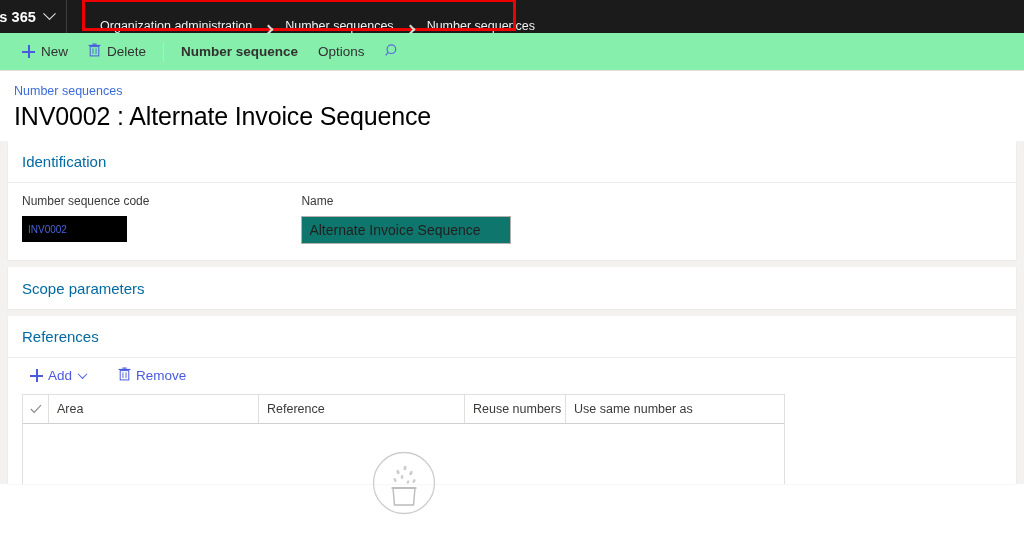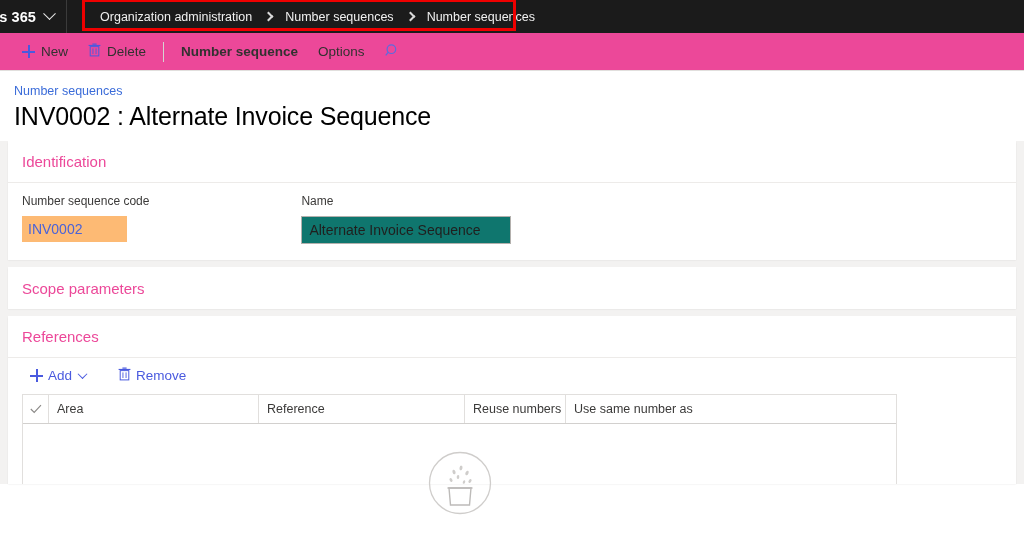--- a/index.html
+++ b/index.html
@@ -63,40 +63,40 @@
   }
   .breadcrumb-box {
     position: absolute;
     left: -2px; top: -1px;
     width: 434px; height: 32px;
     border: 3px solid #ef0000;
     pointer-events: none;
   }
   .breadcrumb {
     display: flex;
-    align-items: center;
+    align-items: flex-end;
     gap: 10px;
     padding: 0 16px;
     height: 33px;
     font-size: 12.5px;
   }
   .crumb { color: #f0f0f0; white-space: nowrap; }
   .crumb-sep {
     display: inline-block;
     width: 7px; height: 7px;
     border-right: 2px solid #d9d9d9;
     border-top: 2px solid #d9d9d9;
     transform: rotate(45deg);
     margin: 0 3px;
   }
 
   
   .cmdbar {
     height: 38px;
-    background: #ec4899;
+    background: #86efac;
     border-bottom: 1px solid #e1dfdd;
     display: flex;
     align-items: center;
     padding-left: 12px;
     gap: 0;
   }
   .cmd-btn {
     display: flex;
     align-items: center;
     gap: 6px;
@@ -155,44 +155,44 @@
     background: #ffffff;
     margin-bottom: 7px;
     box-shadow: 0 .6px 1.5px rgba(0,0,0,.09);
   }
   .section-head {
     height: 42px;
     display: flex;
     align-items: center;
     padding: 0 14px;
     font-size: 15px;
-    color: #ec4899;
+    color: #0369a1;
     border-bottom: 1px solid #edebe9;
     cursor: pointer;
   }
   .section.collapsed .section-head { border-bottom: none; align-items: center; }
   .section-body { padding: 10px 14px 16px 14px; }
 
   
   .field-row { display: flex; gap: 0; }
   .field { display: flex; flex-direction: column; }
   .field-label {
     font-size: 12px;
     color: #3b3a39;
     margin-bottom: 7px;
     line-height: 16px;
   }
   .field-ro {
     width: 105px;
     height: 26px;
-    background: #fdba74;
+    background: #000000;
     display: flex;
     align-items: center;
     padding: 0 6px;
-    font-size: 14px;
+    font-size: 10px;
     color: #4a63d8;
     cursor: text;
   }
   .field-input {
     width: 210px;
     height: 28px;
     border: 1px solid #b3b0ad;
     background: #0f766e;
     padding: 8px 7px;
     font-size: 14px;
@@ -223,21 +223,21 @@
     display: inline-block;
     width: 7px; height: 7px;
     border-right: 1.5px solid #4a5adf;
     border-bottom: 1.5px solid #4a5adf;
     transform: rotate(45deg) translate(-1px,-1px);
     margin-left: 2px;
   }
 
   .grid {
     margin: 0 0 0 14px;
-    width: 875px;
+    width: 763px;
     border: 1px solid #e1dfdd;
     border-bottom: none;
   }
   .grid-header {
     display: flex;
     height: 29px;
     background: #ffffff;
     border-bottom: 1px solid #d2d0ce;
   }
   .gh {

